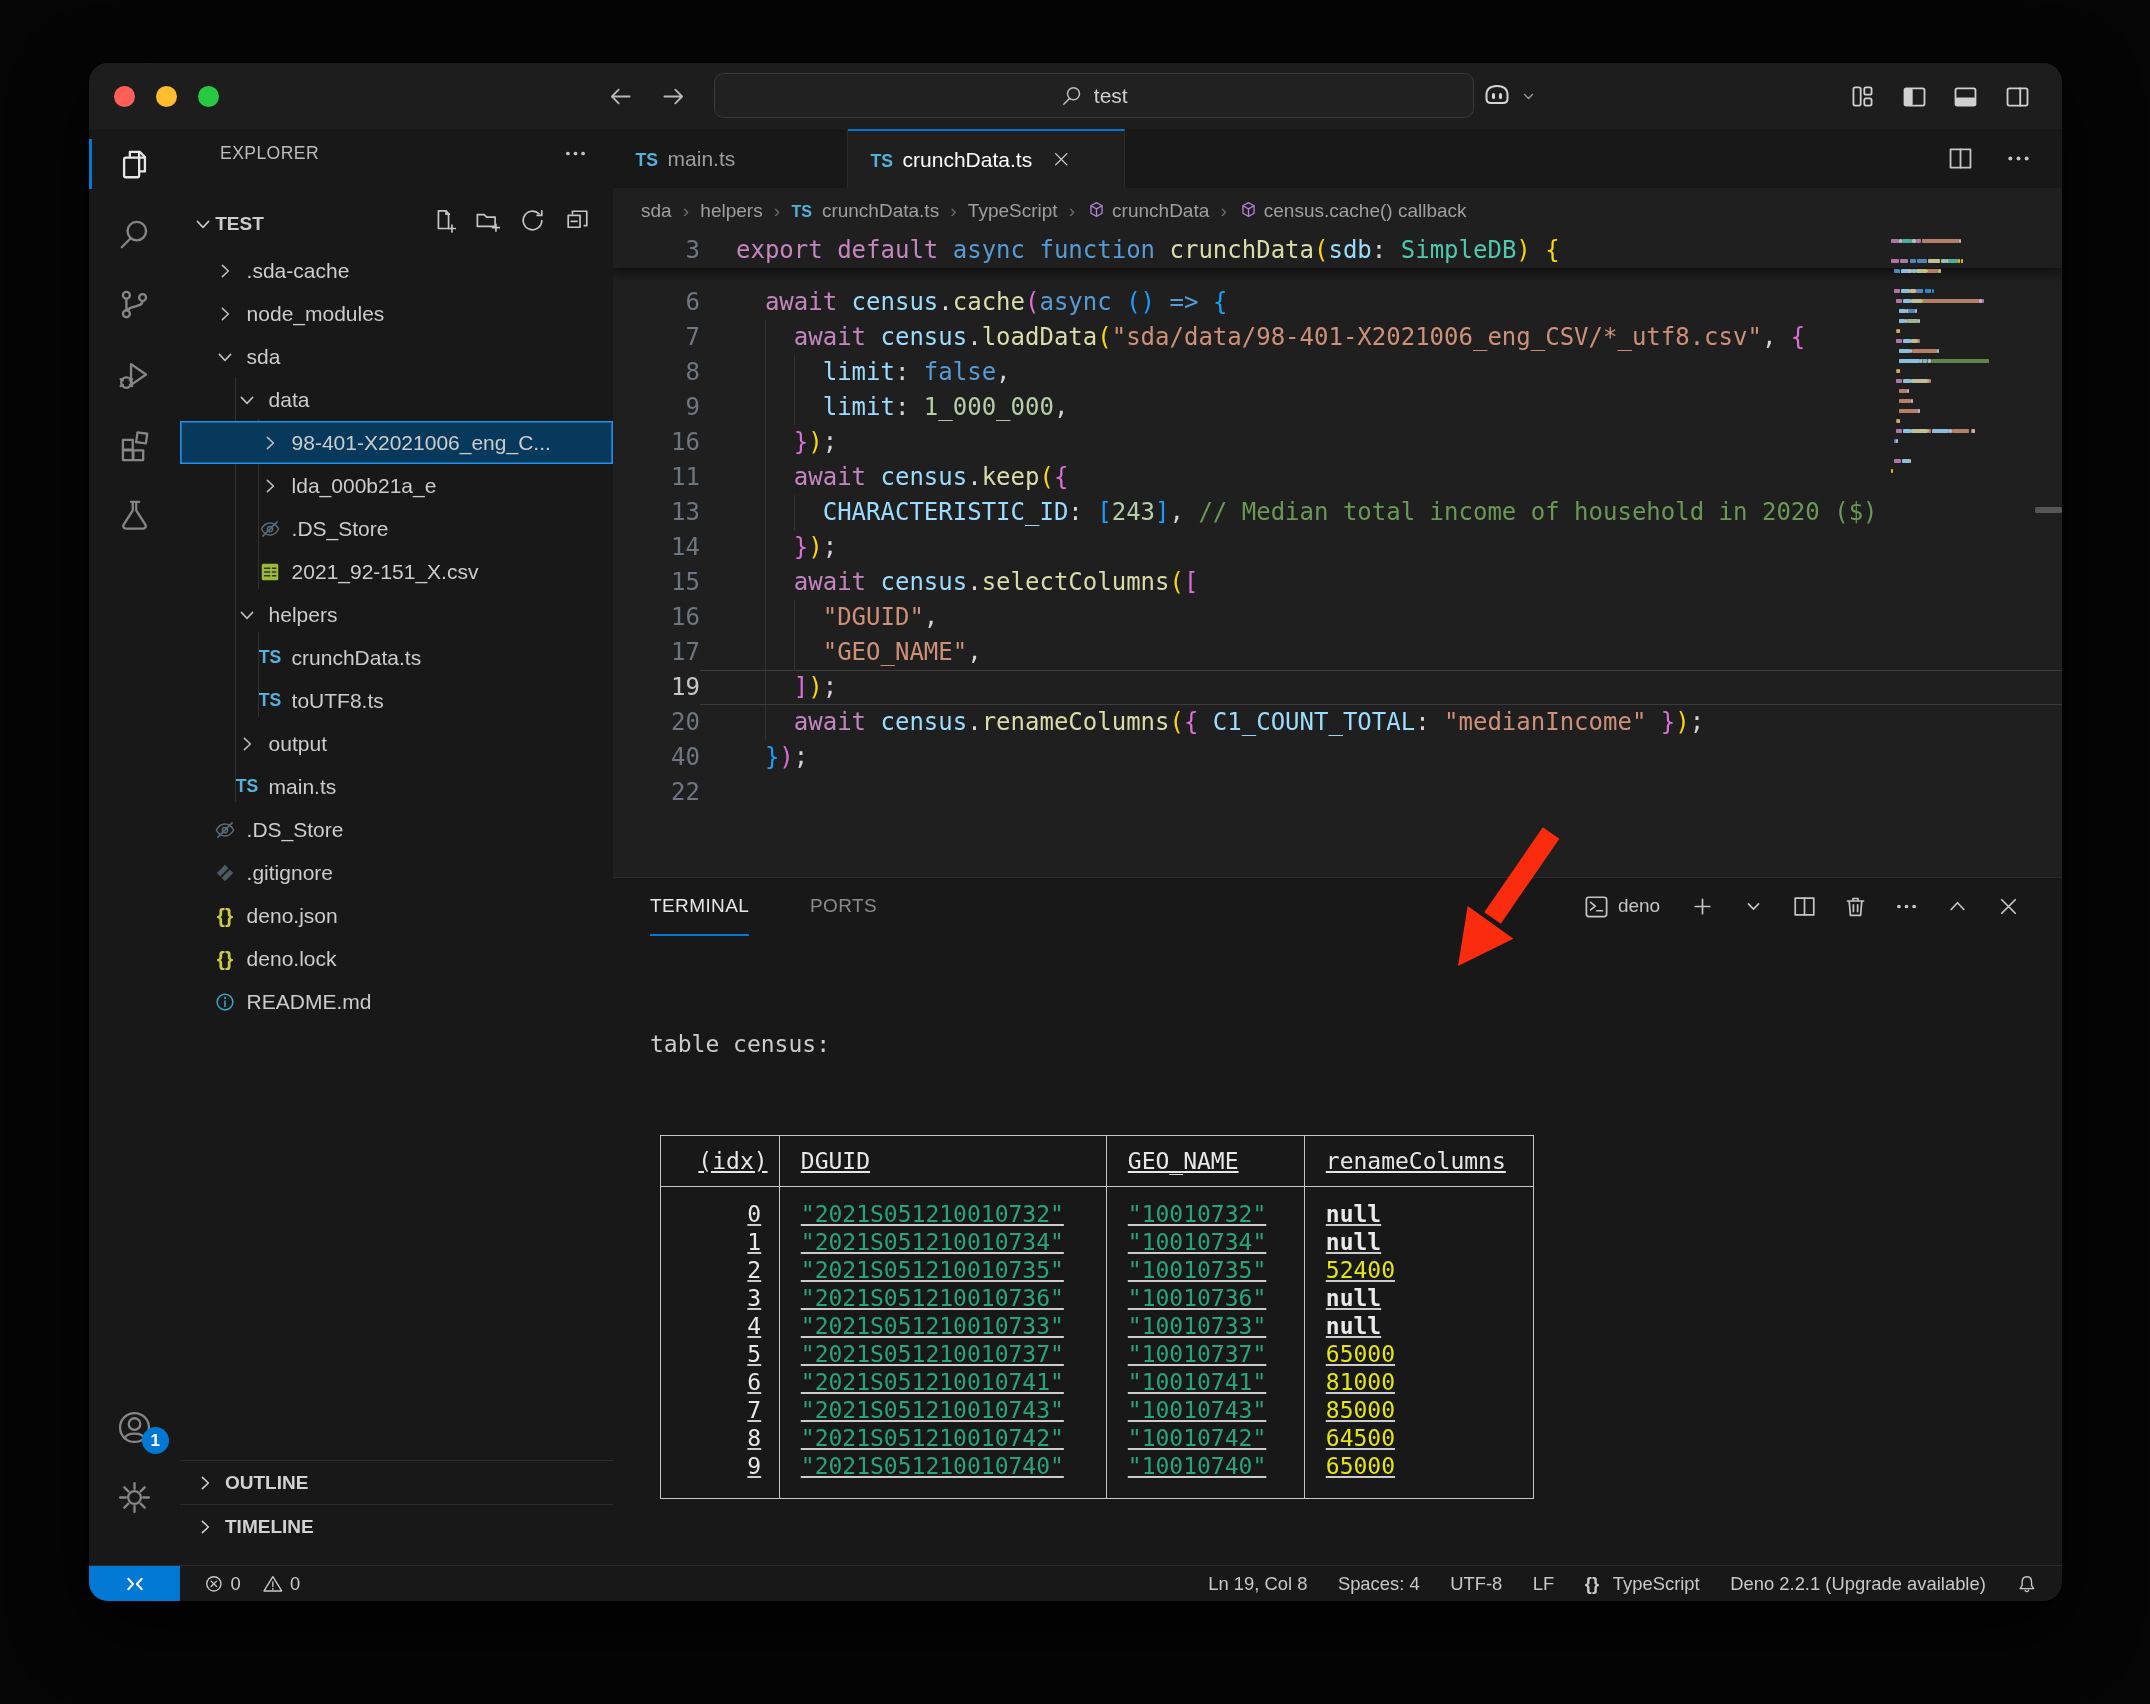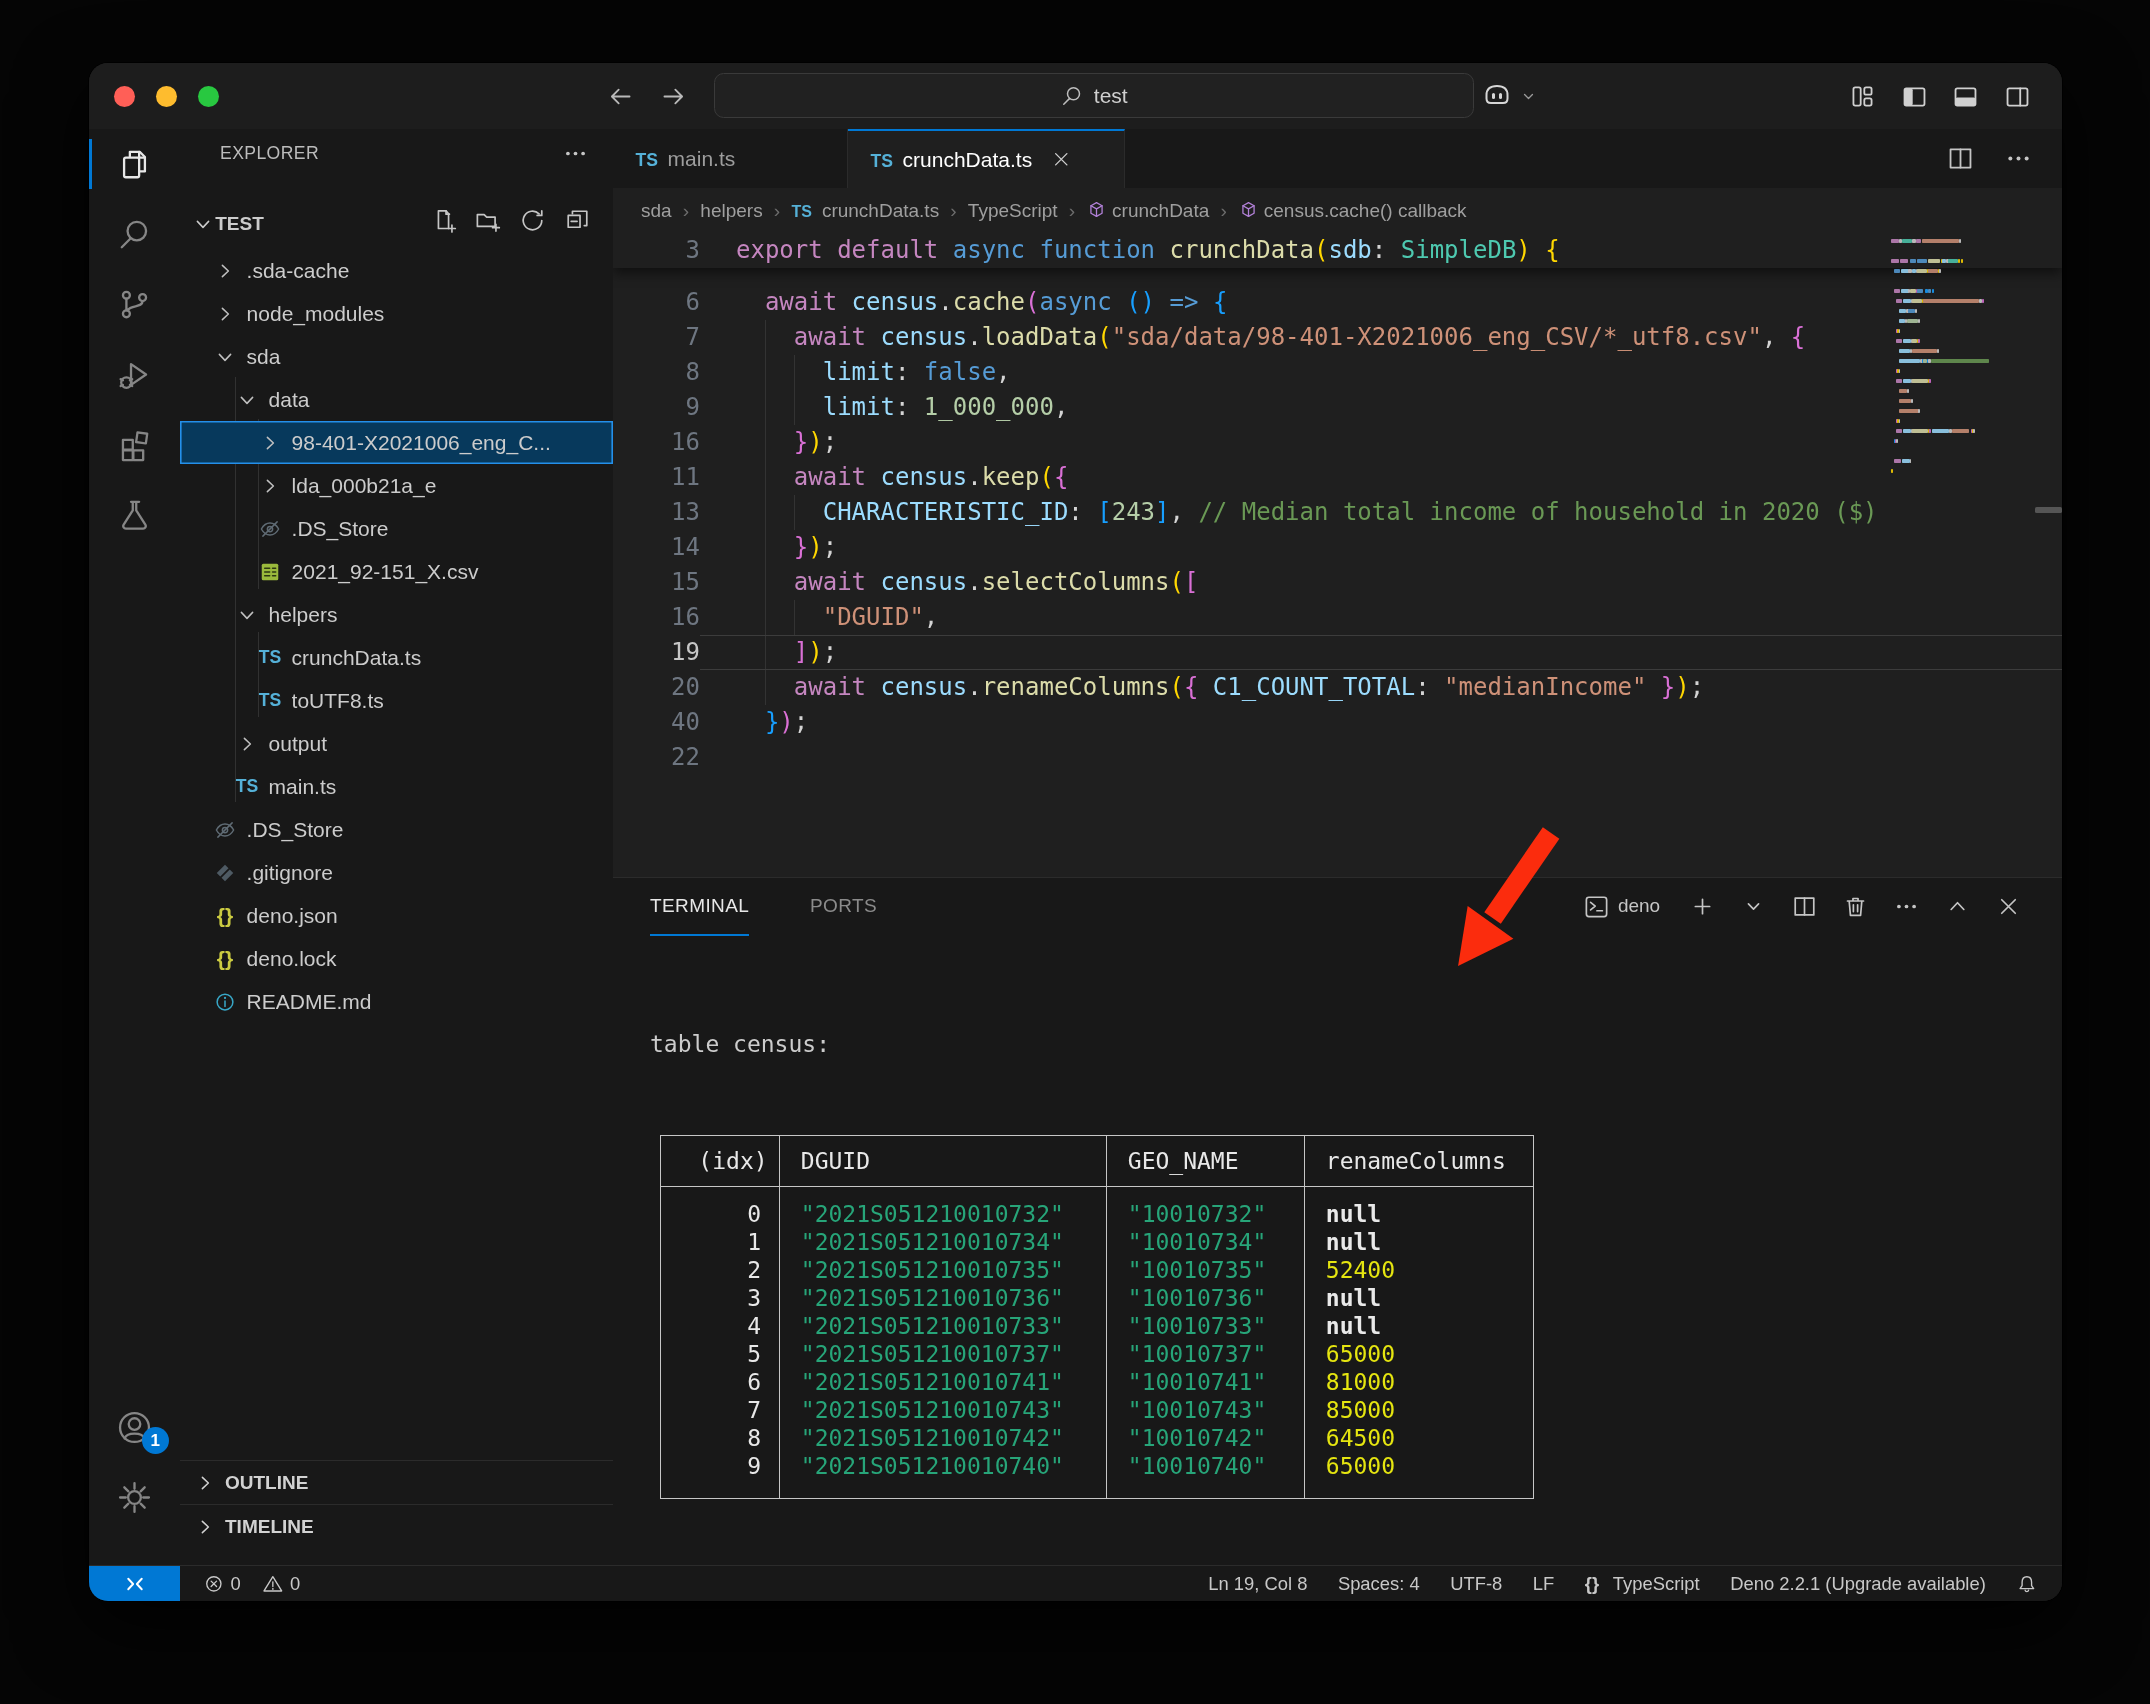--- a/index.html
+++ b/index.html
@@ -87,21 +87,21 @@
   .panel{position:absolute;top:748px;left:0;right:0;bottom:0;background:#181818;border-top:0.8px solid #2b2b2b;color:#cccccc;}
   .ptab{position:absolute;top:0;height:56px;display:flex;align-items:center;font-size:19px;letter-spacing:0.4px;}
   .ptab.active{color:#e7e7e7;border-bottom:2.4px solid #0078d4;}
   .ptab.idle{color:#8b8b8b;}
   .pacts{position:absolute;right:40px;top:0;height:56px;display:flex;align-items:center;gap:24px;color:#c5c5c5;font-size:19px;}
   .pacts .ic{width:27px;height:27px;}
   .pacts .shell{display:flex;align-items:center;gap:8px;margin-right:4.8px;}
   .term{position:absolute;top:96px;left:37px;right:32px;font-family:"DejaVu Sans Mono",monospace;
         font-size:23px;line-height:28px;white-space:pre;color:#cccccc;}
   .ttable{border-collapse:collapse;margin:21px 0 0 9.6px;}
-  .ttable th,.ttable td{border:1.6px solid #c6c6c6;padding:0;vertical-align:top;font-weight:400;text-align:left;}
+  .ttable th,.ttable td{border:1.6px solid #c6c6c6;padding:0;vertical-align:top;font-weight:400;text-align:left;text-decoration:underline;}
   .ttable th{height:50px;vertical-align:middle;padding-left:21px;color:#e8e8e8;}
   .ttable th.c0{text-align:right;padding-right:11.2px;padding-left:0;}
   .ttable td{padding-top:13px;padding-bottom:17.6px;}
   .ttable .c0{width:107px;}.ttable .c1{width:305px;}.ttable .c2{width:176px;}.ttable .c3{width:207px;}
   .ttable td div{height:28px;padding-left:21px;}
   .ttable td.c0 div{text-align:right;padding-right:17.6px;padding-left:0;color:#e8e8e8;}
   .gval{color:#27a579;}
   .yval{color:#e5e510;}
   .nval{color:#e9e9e9;font-weight:700;}
   .tline.total{margin-top:21px;}
@@ -551,20 +551,21 @@
             <div class="cl"><span class="num">6</span><span class="ct"><span style="color:#1f1f1f">  </span><span style="color:#C586C0">await</span><span style="color:#D4D4D4"> </span><span style="color:#9CDCFE">census</span><span style="color:#D4D4D4">.</span><span style="color:#DCDCAA">cache</span><span style="color:#DA70D6">(</span><span style="color:#569CD6">async</span><span style="color:#D4D4D4"> </span><span style="color:#179FFF">()</span><span style="color:#D4D4D4"> </span><span style="color:#569CD6">=&gt;</span><span style="color:#D4D4D4"> </span><span style="color:#179FFF">{</span></span></div>
             <div class="cl"><span class="num">7</span><span class="ct"><span class="iguide" style="left:65px"></span><span style="color:#1f1f1f">    </span><span style="color:#C586C0">await</span><span style="color:#D4D4D4"> </span><span style="color:#9CDCFE">census</span><span style="color:#D4D4D4">.</span><span style="color:#DCDCAA">loadData</span><span style="color:#FFD700">(</span><span style="color:#CE9178">"sda/data/98-401-X2021006_eng_CSV/*_utf8.csv"</span><span style="color:#D4D4D4">, </span><span style="color:#DA70D6">{</span></span></div>
             <div class="cl"><span class="num">8</span><span class="ct"><span class="iguide" style="left:65px"></span><span class="iguide" style="left:94px"></span><span style="color:#1f1f1f">      </span><span style="color:#9CDCFE">limit</span><span style="color:#D4D4D4">: </span><span style="color:#569CD6">false</span><span style="color:#D4D4D4">,</span></span></div>
             <div class="cl"><span class="num">9</span><span class="ct"><span class="iguide" style="left:65px"></span><span class="iguide" style="left:94px"></span><span style="color:#1f1f1f">      </span><span style="color:#9CDCFE">limit</span><span style="color:#D4D4D4">: </span><span style="color:#B5CEA8">1_000_000</span><span style="color:#D4D4D4">,</span></span></div>
             <div class="cl"><span class="num">16</span><span class="ct"><span class="iguide" style="left:65px"></span><span style="color:#1f1f1f">    </span><span style="color:#DA70D6">}</span><span style="color:#FFD700">)</span><span style="color:#D4D4D4">;</span></span></div>
             <div class="cl"><span class="num">11</span><span class="ct"><span class="iguide" style="left:65px"></span><span style="color:#1f1f1f">    </span><span style="color:#C586C0">await</span><span style="color:#D4D4D4"> </span><span style="color:#9CDCFE">census</span><span style="color:#D4D4D4">.</span><span style="color:#DCDCAA">keep</span><span style="color:#FFD700">(</span><span style="color:#DA70D6">{</span></span></div>
             <div class="cl"><span class="num">13</span><span class="ct"><span class="iguide" style="left:65px"></span><span class="iguide" style="left:94px"></span><span style="color:#1f1f1f">      </span><span style="color:#9CDCFE">CHARACTERISTIC_ID</span><span style="color:#D4D4D4">: </span><span style="color:#179FFF">[</span><span style="color:#B5CEA8">243</span><span style="color:#179FFF">]</span><span style="color:#D4D4D4">, </span><span style="color:#6A9955">// Median total income of household in 2020 ($)</span></span></div>
             <div class="cl"><span class="num">14</span><span class="ct"><span class="iguide" style="left:65px"></span><span style="color:#1f1f1f">    </span><span style="color:#DA70D6">}</span><span style="color:#FFD700">)</span><span style="color:#D4D4D4">;</span></span></div>
             <div class="cl"><span class="num">15</span><span class="ct"><span class="iguide" style="left:65px"></span><span style="color:#1f1f1f">    </span><span style="color:#C586C0">await</span><span style="color:#D4D4D4"> </span><span style="color:#9CDCFE">census</span><span style="color:#D4D4D4">.</span><span style="color:#DCDCAA">selectColumns</span><span style="color:#FFD700">(</span><span style="color:#DA70D6">[</span></span></div>
             <div class="cl"><span class="num">16</span><span class="ct"><span class="iguide" style="left:65px"></span><span class="iguide" style="left:94px"></span><span style="color:#1f1f1f">      </span><span style="color:#CE9178">"DGUID"</span><span style="color:#D4D4D4">,</span></span></div>
+            <div class="cl"><span class="num">17</span><span class="ct"><span class="iguide" style="left:65px"></span><span class="iguide" style="left:94px"></span><span style="color:#1f1f1f">      </span><span style="color:#CE9178">"GEO_NAME"</span><span style="color:#D4D4D4">,</span></span></div>
             <div class="cl cur"><span class="num">19</span><span class="ct"><span class="iguide" style="left:65px"></span><span style="color:#1f1f1f">    </span><span style="color:#DA70D6">]</span><span style="color:#FFD700">)</span><span style="color:#D4D4D4">;</span></span></div>
             <div class="cl"><span class="num">20</span><span class="ct"><span class="iguide" style="left:65px"></span><span style="color:#1f1f1f">    </span><span style="color:#C586C0">await</span><span style="color:#D4D4D4"> </span><span style="color:#9CDCFE">census</span><span style="color:#D4D4D4">.</span><span style="color:#DCDCAA">renameColumns</span><span style="color:#FFD700">(</span><span style="color:#DA70D6">{</span><span style="color:#D4D4D4"> </span><span style="color:#9CDCFE">C1_COUNT_TOTAL</span><span style="color:#D4D4D4">: </span><span style="color:#CE9178">"medianIncome"</span><span style="color:#D4D4D4"> </span><span style="color:#DA70D6">}</span><span style="color:#FFD700">)</span><span style="color:#D4D4D4">;</span></span></div>
             <div class="cl"><span class="num">40</span><span class="ct"><span style="color:#1f1f1f">  </span><span style="color:#179FFF">}</span><span style="color:#DA70D6">)</span><span style="color:#D4D4D4">;</span></span></div>
             <div class="cl"><span class="num">22</span><span class="ct"></span></div>
           </div>
         <div class="minimap">
             <div class="mrow">
               <i style="left:0px;width:7.5px;background:#C586C0"></i>
               <i style="left:7.5px;width:3.8px;background:#D4D4D4"></i>
               <i style="left:11.2px;width:10px;background:#4EC9B0"></i>

